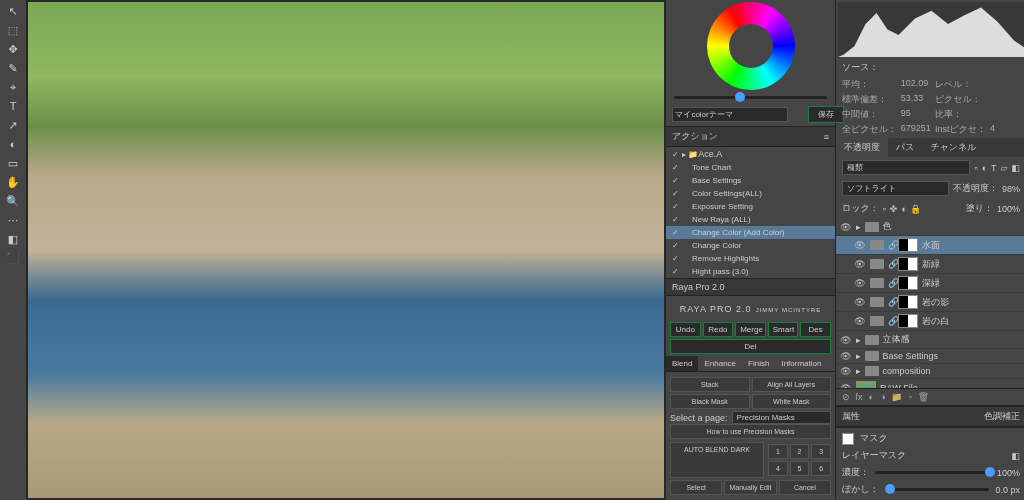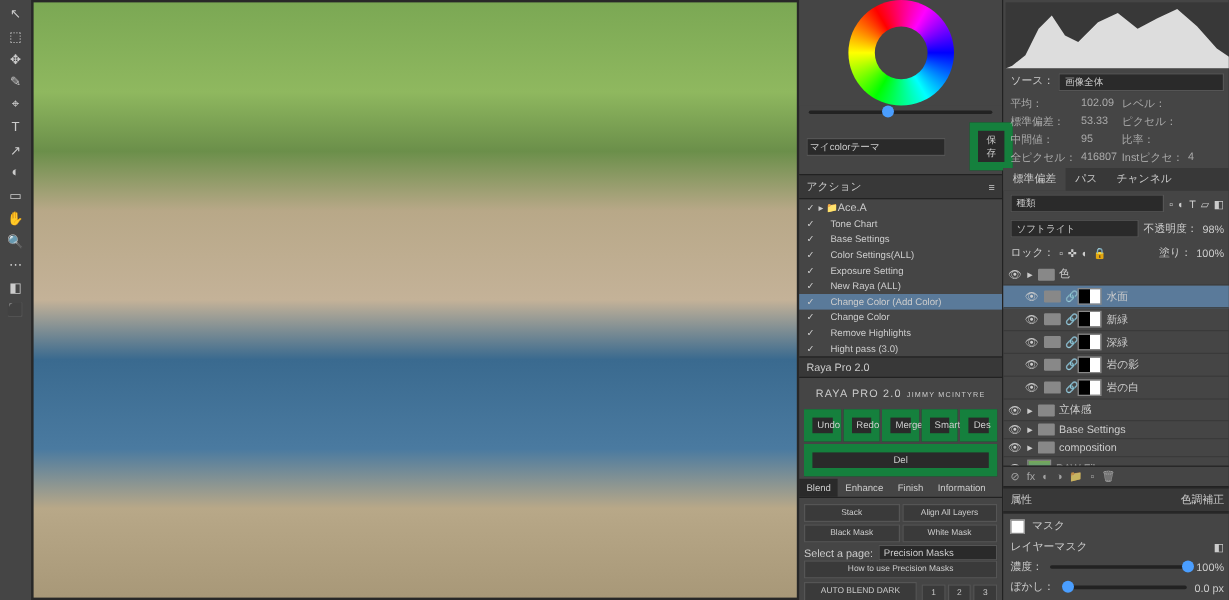--- a/index.html
+++ b/index.html
@@ -17,21 +17,21 @@
 .slider-row{padding:4px 8px;display:flex;align-items:center;gap:4px}
 .slider-track{flex:1;height:3px;background:#222;position:relative;border-radius:2px}
 .slider-thumb{position:absolute;width:10px;height:10px;background:#4a9eff;border-radius:50%;top:-4px;left:40%}
 .sec-header{background:#383838;padding:3px 6px;font-size:9px;border-top:1px solid #222;border-bottom:1px solid #222;display:flex;justify-content:space-between;align-items:center}
 .action-list{flex:0 0 auto}
 .action-item{padding:2px 6px 2px 26px;font-size:8px;display:flex;align-items:center;position:relative}
 .action-item::before{content:"✓";position:absolute;left:6px;font-size:8px}
 .action-item.sel{background:#5a7a9a}
 .raya-title{font-family:Georgia,serif;font-size:13px;text-align:center;padding:4px;letter-spacing:1px}
 .raya-btns{display:flex;gap:2px;padding:2px 4px;flex-wrap:wrap}
-.raya-btn{background:#2a2a2a;border:7px solid #15803d;padding:2px 4px;font-size:8px;cursor:pointer;text-align:center;flex:1;min-width:30px}
+.raya-btn{background:#2a2a2a;border:1px solid #15803d;padding:2px 4px;font-size:8px;cursor:pointer;text-align:center;flex:1;min-width:30px}
 .raya-tabs{display:flex;border-bottom:1px solid #222}
 .raya-tab{padding:3px 6px;font-size:8px;cursor:pointer}
 .raya-tab.active{background:#2a2a2a}
 .raya-section{padding:3px 4px}
 .btn-grid{display:grid;grid-template-columns:1fr 1fr;gap:2px;margin:2px 0}
 .btn-grid3{display:grid;grid-template-columns:repeat(3,1fr);gap:2px;margin:2px 0}
 .gbtn{background:#3a3a3a;border:1px solid #555;padding:3px 2px;font-size:7px;text-align:center;cursor:pointer}
 .histogram{height:55px;background:#383838;position:relative;margin:2px}
 .histo-path{position:absolute;bottom:0;left:0;right:0;height:100%}
 .info-grid{padding:2px 6px;font-size:8px;display:grid;grid-template-columns:auto 1fr auto 1fr;gap:2px 4px}
@@ -163,42 +163,41 @@
   </div>
 
   <div class="right-panel">
     <div class="histogram">
       <svg class="histo-path" viewBox="0 0 180 50" preserveAspectRatio="none">
         <path d="M0,50 L5,48 L15,40 L25,20 L35,10 L45,25 L55,30 L70,15 L85,8 L100,20 L115,12 L130,5 L145,18 L160,35 L175,45 L180,50 Z" fill="#ddd"></path>
       </svg>
     </div>
     <div style="padding:2px 6px;display:flex;gap:4px;font-size:8px">
       <span>ソース：</span>
-      <div class="select-box">画像全体</div>
     </div>
     <div class="info-grid">
       <span>平均：</span>
         <span>102.09</span>
         <span>レベル：</span>
         <span></span>
       <span>標準偏差：</span>
         <span>53.33</span>
         <span>ピクセル：</span>
         <span></span>
       <span>中間値：</span>
         <span>95</span>
         <span>比率：</span>
         <span></span>
       <span>全ピクセル：</span>
-        <span>416807</span>
+        <span>679251</span>
         <span>Instピクセ：</span>
         <span>4</span>
     </div>
     <div class="tabs" id="layer-tabs">
-        <div class="tab active">標準偏差</div>
+        <div class="tab active">不透明度</div>
         <div class="tab">パス</div>
         <div class="tab">チャンネル</div>
       </div>
     <div class="layer-controls">
       <div class="select-box">種類</div>
       <span>▫</span>
       <span>◐</span>
       <span>T</span>
       <span>▱</span>
       <span>◧</span>

